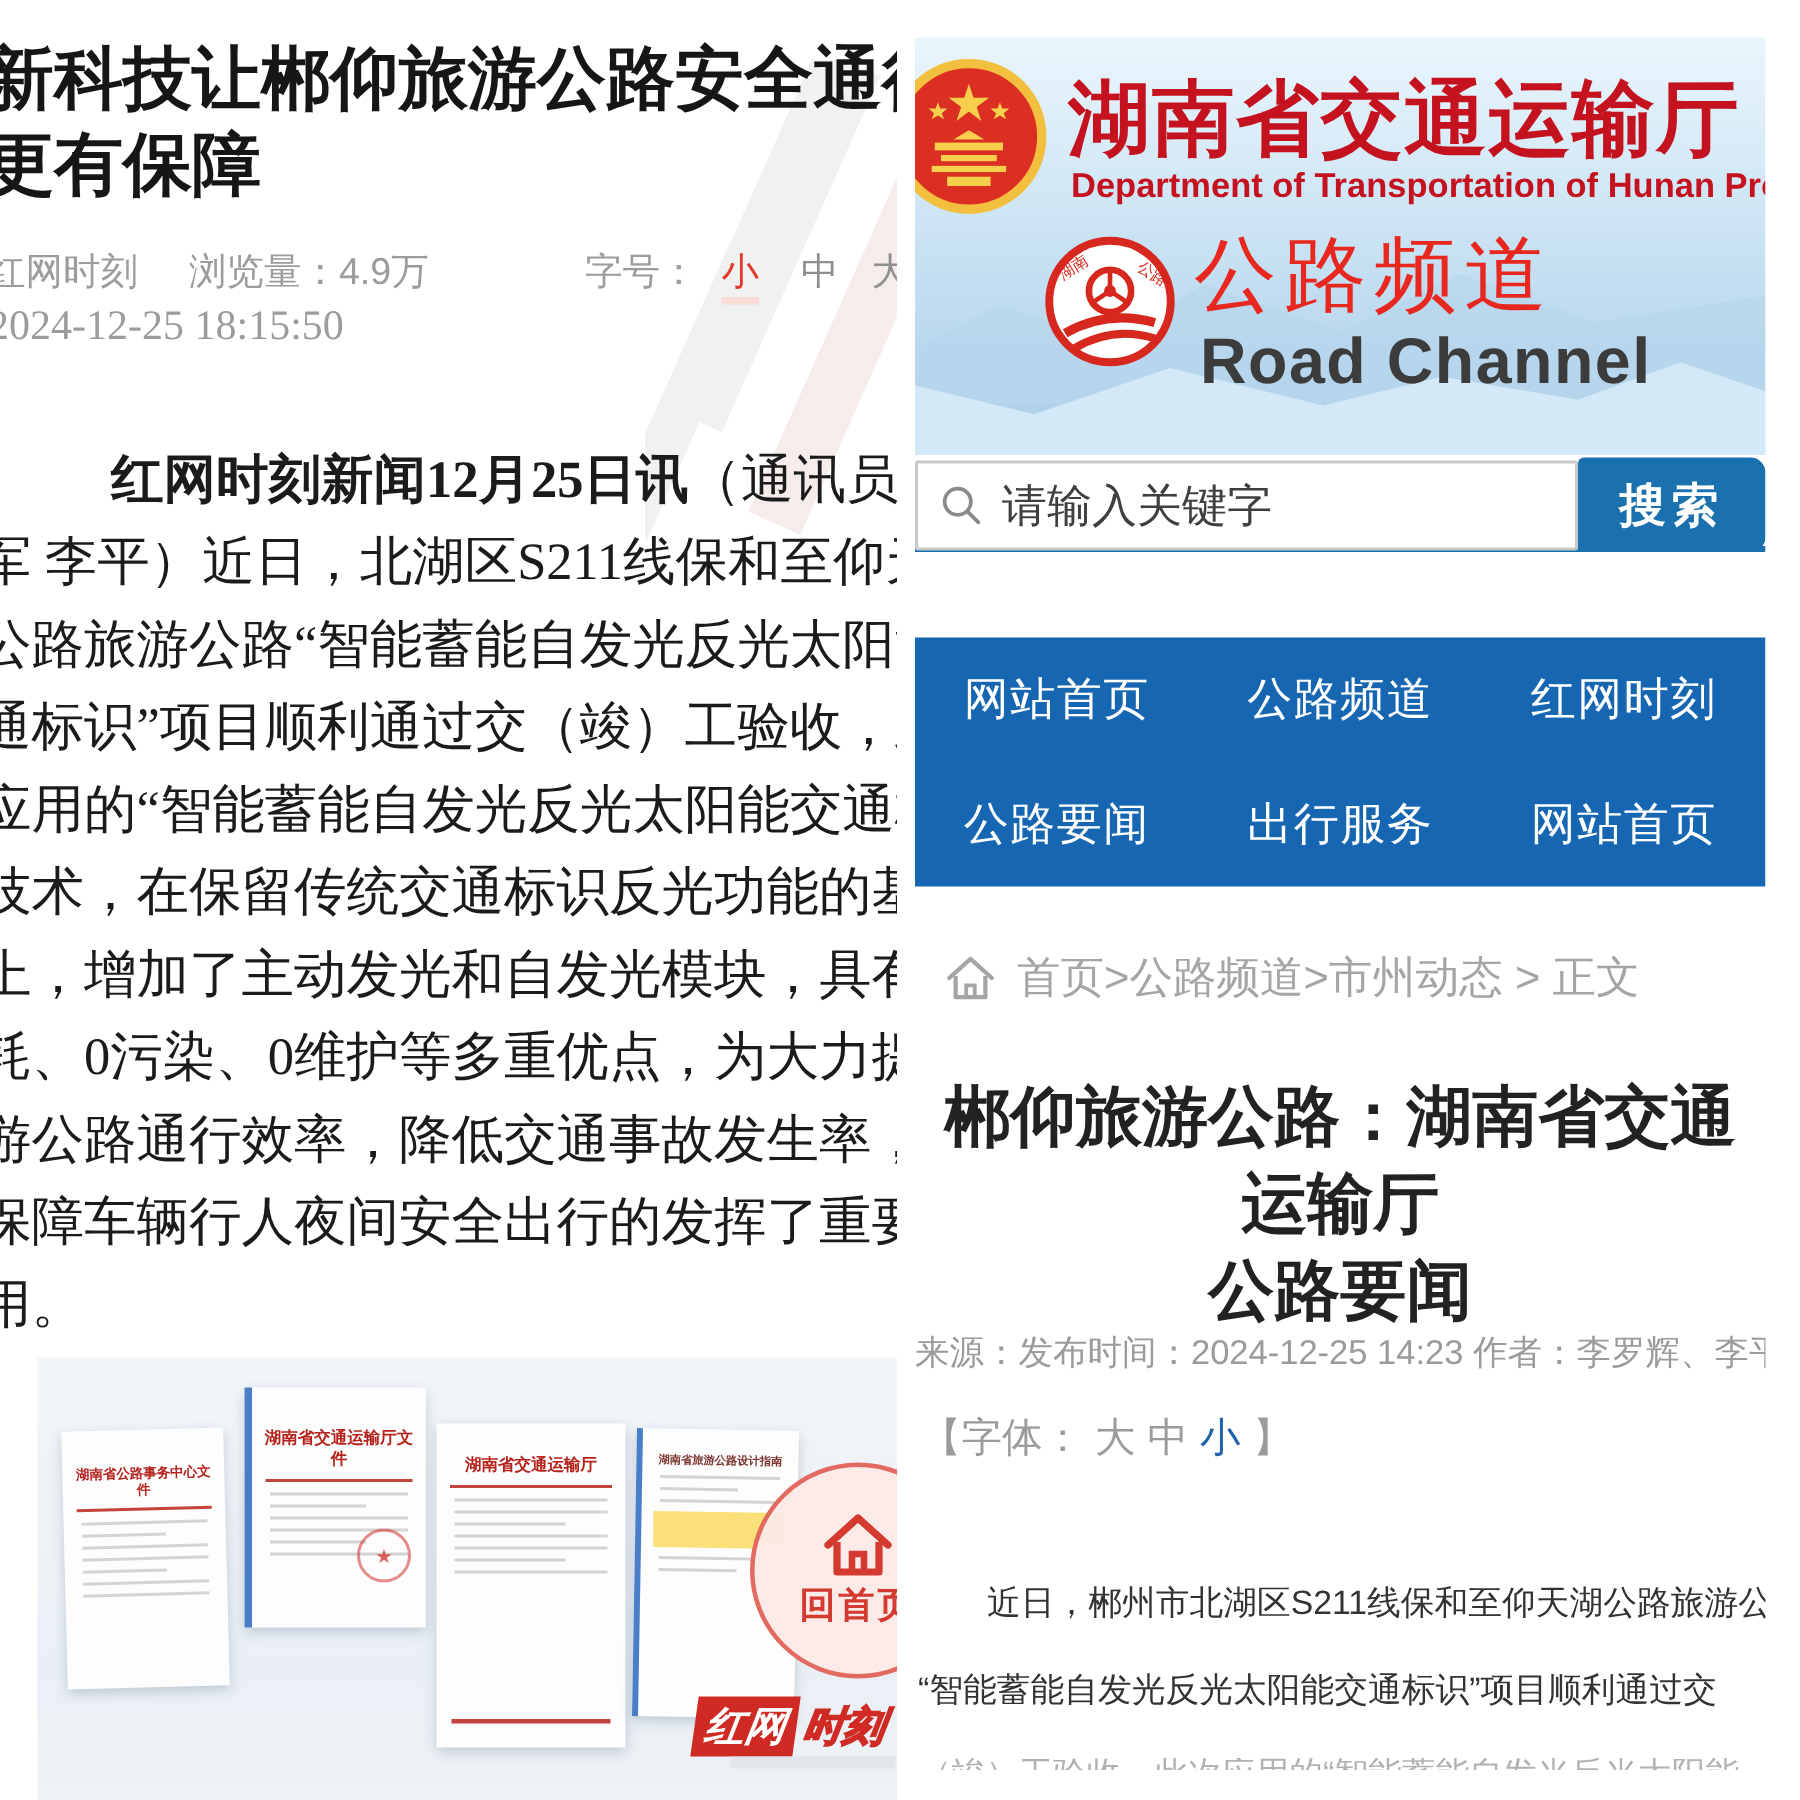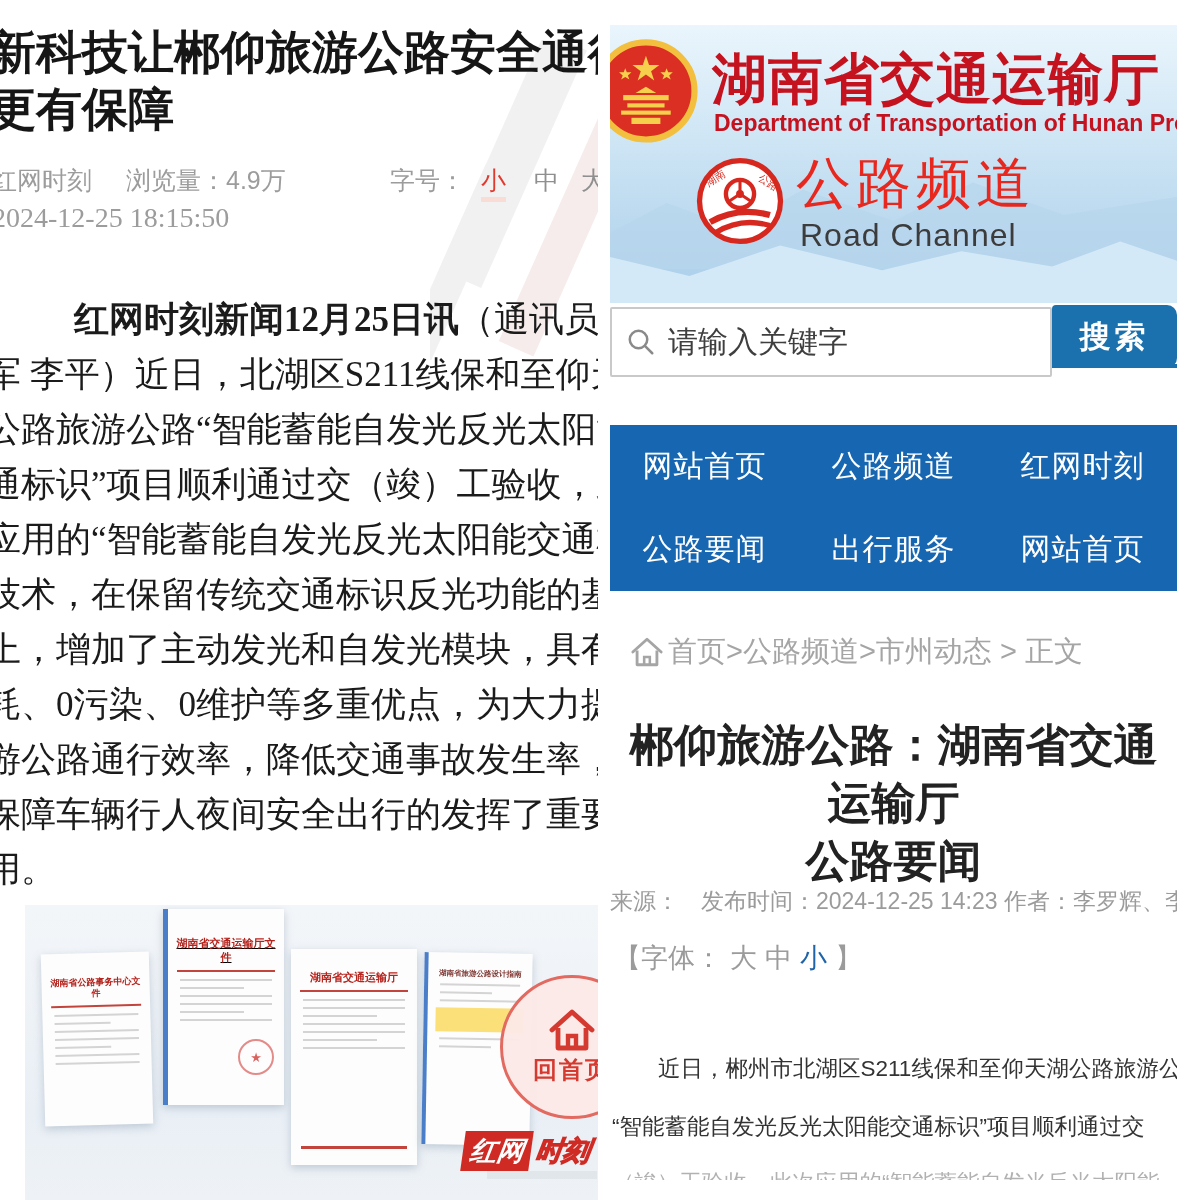--- a/index.html
+++ b/index.html
@@ -44,21 +44,21 @@
   .lp-photo { position:absolute; top:905px; left:25px; width:573px; height:295px;
               background:linear-gradient(180deg,#f3f6f9 0%,#e9eff5 70%,#eef2f6 100%);
               overflow:hidden; }
   .doc { position:absolute; background:#fdfdfd; box-shadow:0 3px 8px rgba(110,130,155,.35); }
   .doc-title { color:#b5231d; font-weight:bold; text-align:center; line-height:1.25; padding:0 6px; }
   .doc-rule { height:2px; background:#c2443c; margin:5px 9px 7px 9px; }
   .fk { height:2px; background:#d4d4d4; margin:6px 12px; }
   .fk.short { margin-right:40px; }
   .doc1 { left:18px; top:48px; width:108px; height:172px; transform:rotate(-1.5deg); padding-top:24px; }
   .doc1 .doc-title { font-size:9px; }
-  .doc2 { left:138px; top:4px; width:121px; height:196px; border-left:5px solid #4a7ec9; padding-top:28px;text-decoration:underline; }
+  .doc2 { left:138px; top:20px; width:121px; height:160px; border-left:5px solid #4a7ec9; padding-top:28px; }
   .doc2 .doc-title { font-size:11px; }
   .doc3 { left:266px; top:44px; width:126px; height:216px; padding-top:22px; }
   .doc3 .doc-title { font-size:11px; }
   .doc3 .bottom-rule { position:absolute; bottom:16px; left:10px; right:10px; height:3px; background:#c2443c; }
   .doc4 { left:398px; top:48px; width:108px; height:192px; border-left:4px solid #4a7ec9;
           transform:rotate(1deg); padding-top:16px; }
   .doc4 .doc-title { font-size:7.5px; color:#7c3530; }
   .hl { height:24px; background:#fbe07a; margin:6px 8px; }
   .stamp { position:absolute; right:10px; bottom:30px; width:36px; height:36px;
            border:2px solid rgba(205,45,40,.55); border-radius:50%;
@@ -91,48 +91,48 @@
   .mtn2 { position:absolute; bottom:0; left:0; width:100%; height:96px; background:#d4e9f7;
           clip-path:polygon(0 52%,14% 72%,30% 40%,48% 66%,62% 46%,78% 62%,90% 36%,100% 56%,100% 100%,0 100%); }
   .emblem { position:absolute; left:-14px; top:6px; }
   .org-cn { position:absolute; left:102px; top:18px; font-size:55px; font-weight:bold;
             color:#c5121f; letter-spacing:1px; white-space:nowrap; }
   .org-en { position:absolute; left:104px; top:85px; font-size:23px; font-weight:bold;
             color:#c5121f; white-space:nowrap; }
   .badge { position:absolute; left:86px; top:132px; }
   .channel-cn { position:absolute; left:186px; top:122px; font-size:55px; font-weight:400;
                 color:#e8281e; letter-spacing:5px; white-space:nowrap; }
-  .channel-en { position:absolute; left:190px; top:192px; font-size:32px; color:#3c3c3c;
-                letter-spacing:1px; white-space:nowrap; }
+  .channel-en { position:absolute; left:190px; top:192px; font-size:43px; color:#3c3c3c;
+                letter-spacing:1px; white-space:nowrap;font-weight:bold; }
 
   .search-row { position:absolute; top:305px; left:0; width:567px; height:63px;
                 border-bottom:4px solid #1a71ad; }
-  .search-input { position:absolute; left:0; top:2px; width:442px; height:70px;
+  .search-input { position:absolute; left:0; top:2px; width:442px; height:60px;
                   background:#fff; border:2px solid #c9c9c9; border-radius:2px;
                   display:flex; align-items:center; padding-left:14px; }
   .search-placeholder { font-size:30px; color:#3f3f3f; margin-left:12px; }
   .search-btn { position:absolute; left:442px; top:0; width:125px; height:63px;
                 background:#1a71ad; color:#fff; font-size:31px; letter-spacing:4px;
                 border-radius:4px 10px 10px 4px; display:flex; align-items:center;
                 justify-content:center; font-weight:bold; }
 
   .nav { position:absolute; top:425px; left:0; width:567px; height:166px;
          background:#1766b2; display:grid; grid-template-columns:1fr 1fr 1fr;
          align-items:center; justify-items:center; }
   .nav-item { color:#fff; font-size:30px; letter-spacing:1px; white-space:nowrap; }
 
   .crumb { position:absolute; top:632px; left:20px; display:flex; align-items:center;
-           gap:4px; color:#a5a5a5; font-size:29px; white-space:nowrap; }
+           gap:14px; color:#a5a5a5; font-size:29px; white-space:nowrap; }
 
   .rp-title { position:absolute; top:716px; left:0; width:567px; text-align:center;
               font-weight:bold; font-size:44px; color:#222; line-height:58px; }
 
   .rp-meta { position:absolute; top:886px; left:0; width:567px; text-align:center;
              color:#9b9b9b; font-size:23px; white-space:nowrap; }
-  .rp-meta .gap { margin-left:22px; }
+  .rp-meta .gap { }
 
   .rp-font { position:absolute; top:940px; left:0; width:567px; text-align:left;
              color:#9b9b9b; font-size:27px; }
   .rp-font span { margin:0 4px; }
   .rp-font .sm { color:#1f63a8; }
 
   .rp-body { position:absolute; top:1040px; left:2px; width:565px; font-size:22.5px;
              color:#333; }
   .rp-line { height:58px; line-height:58px; white-space:nowrap; }
   .rp-line.first { padding-left:46px; }

